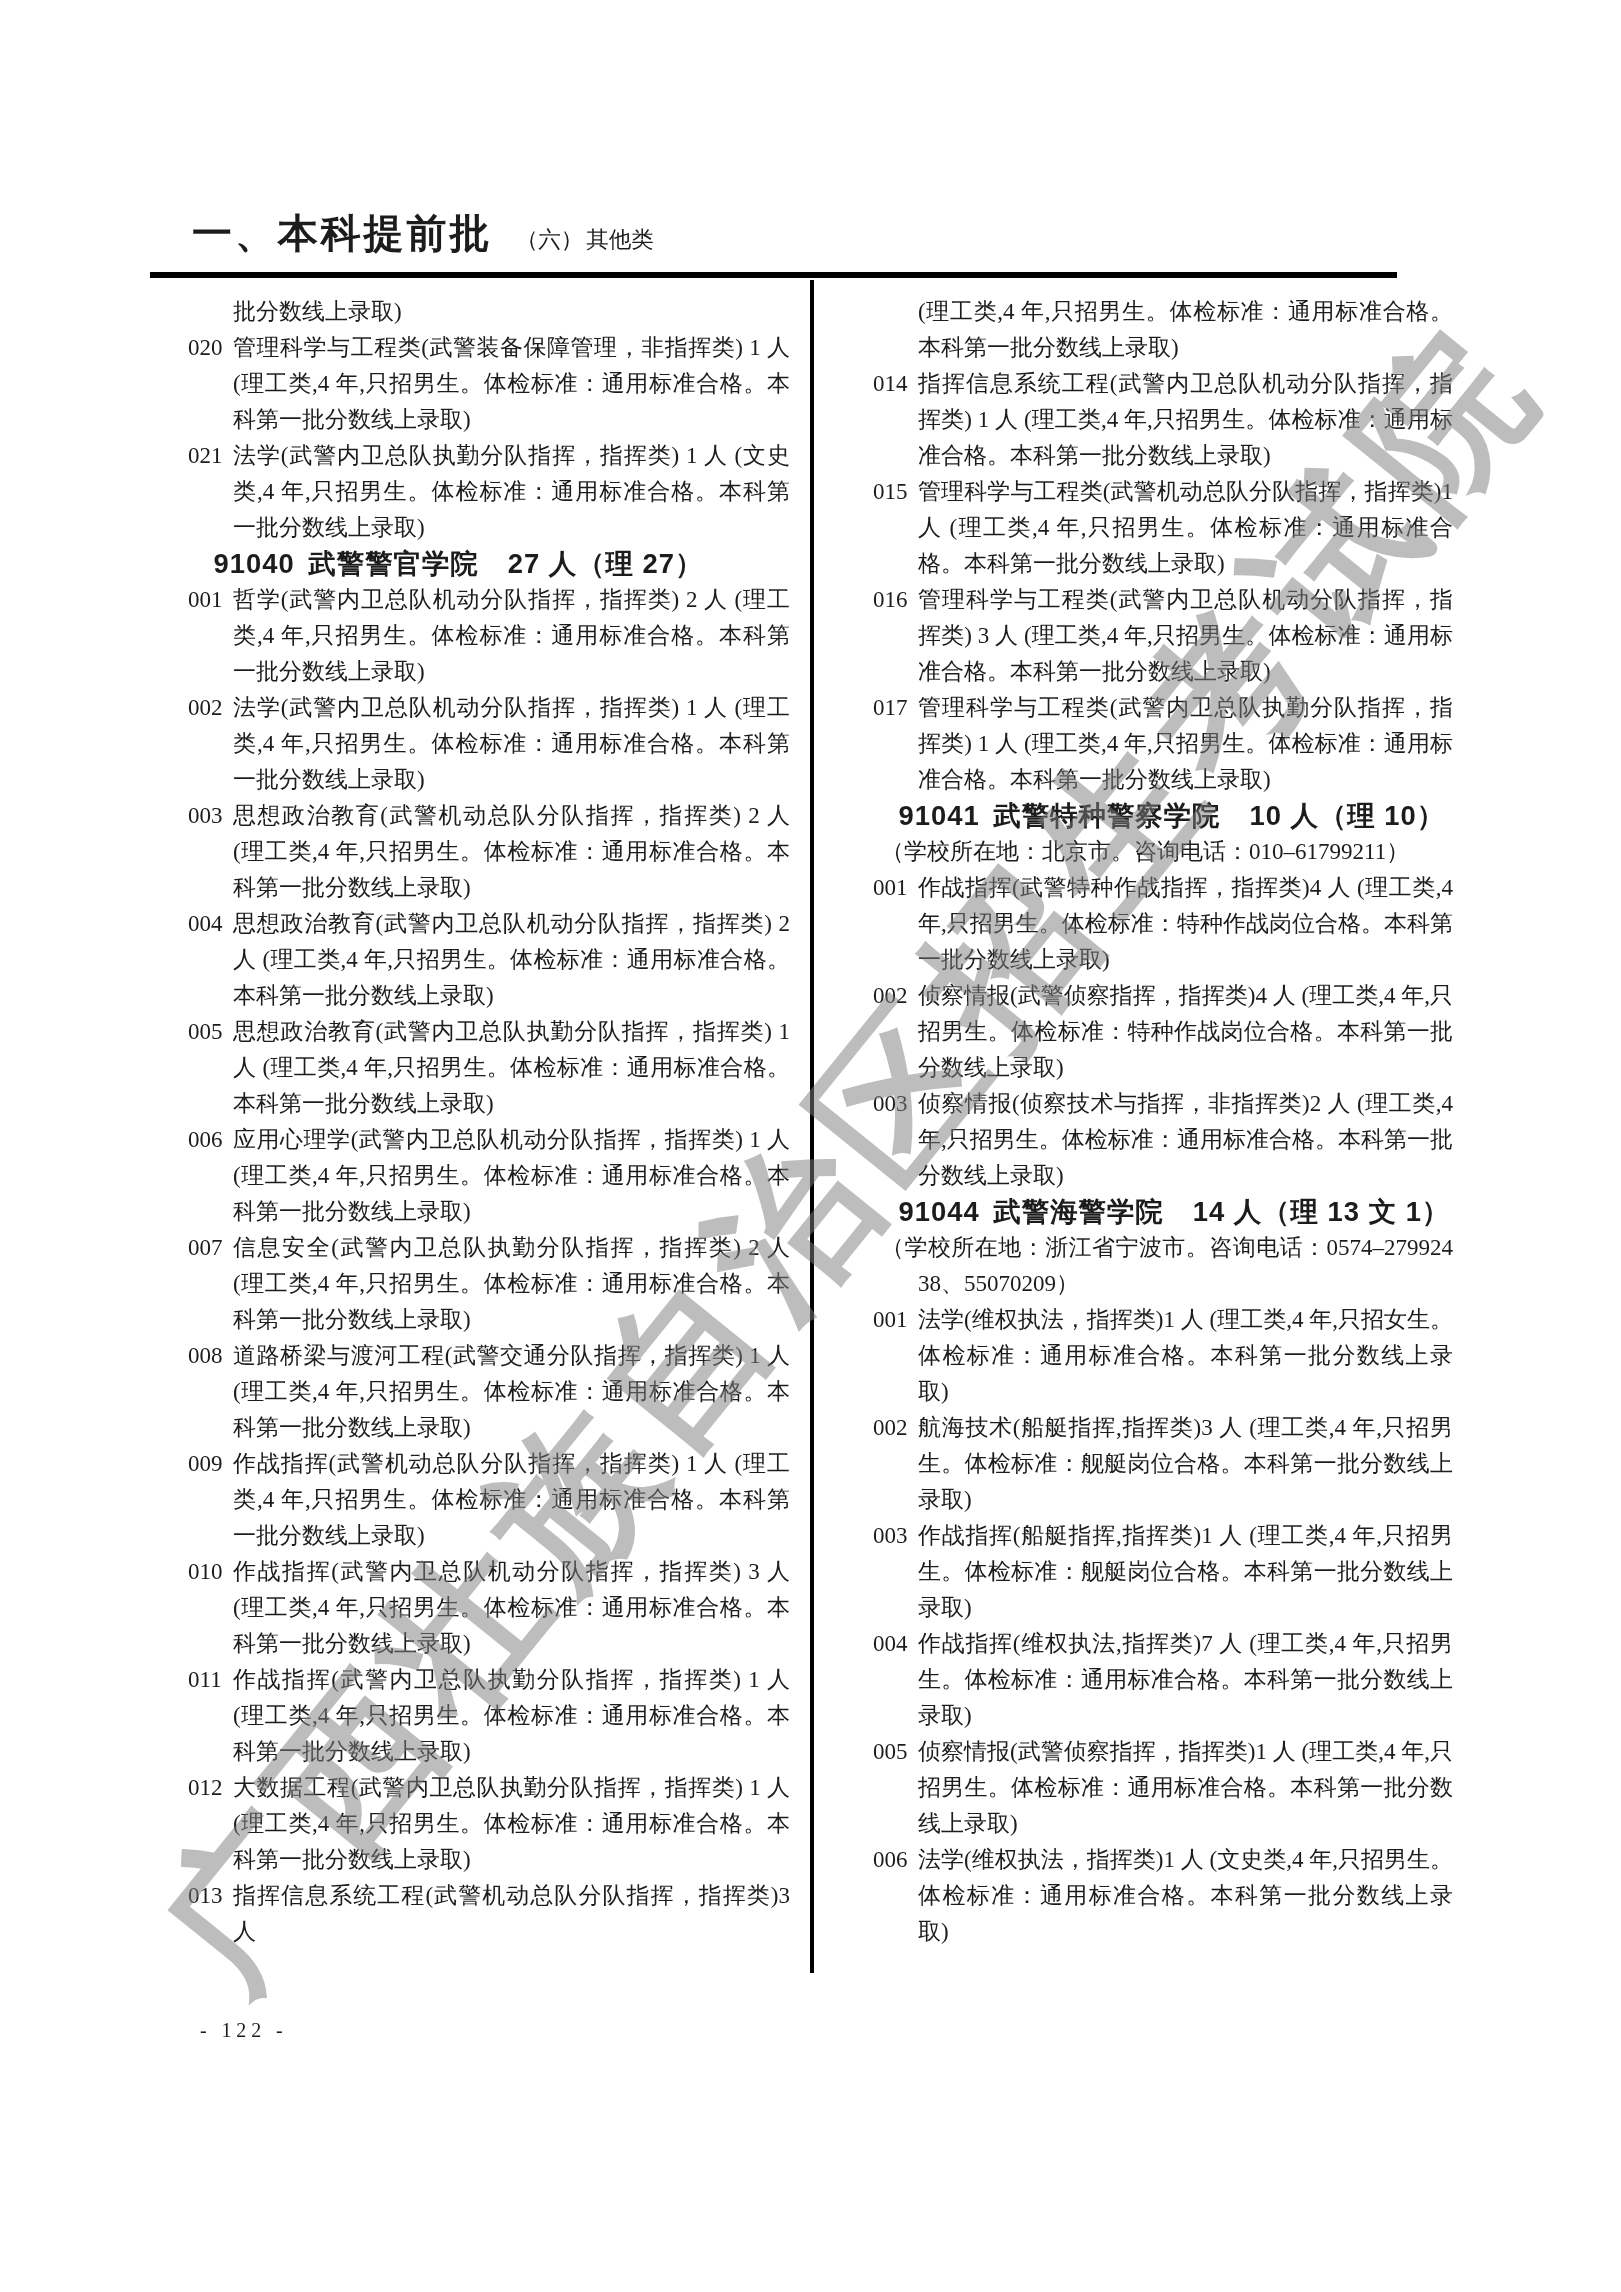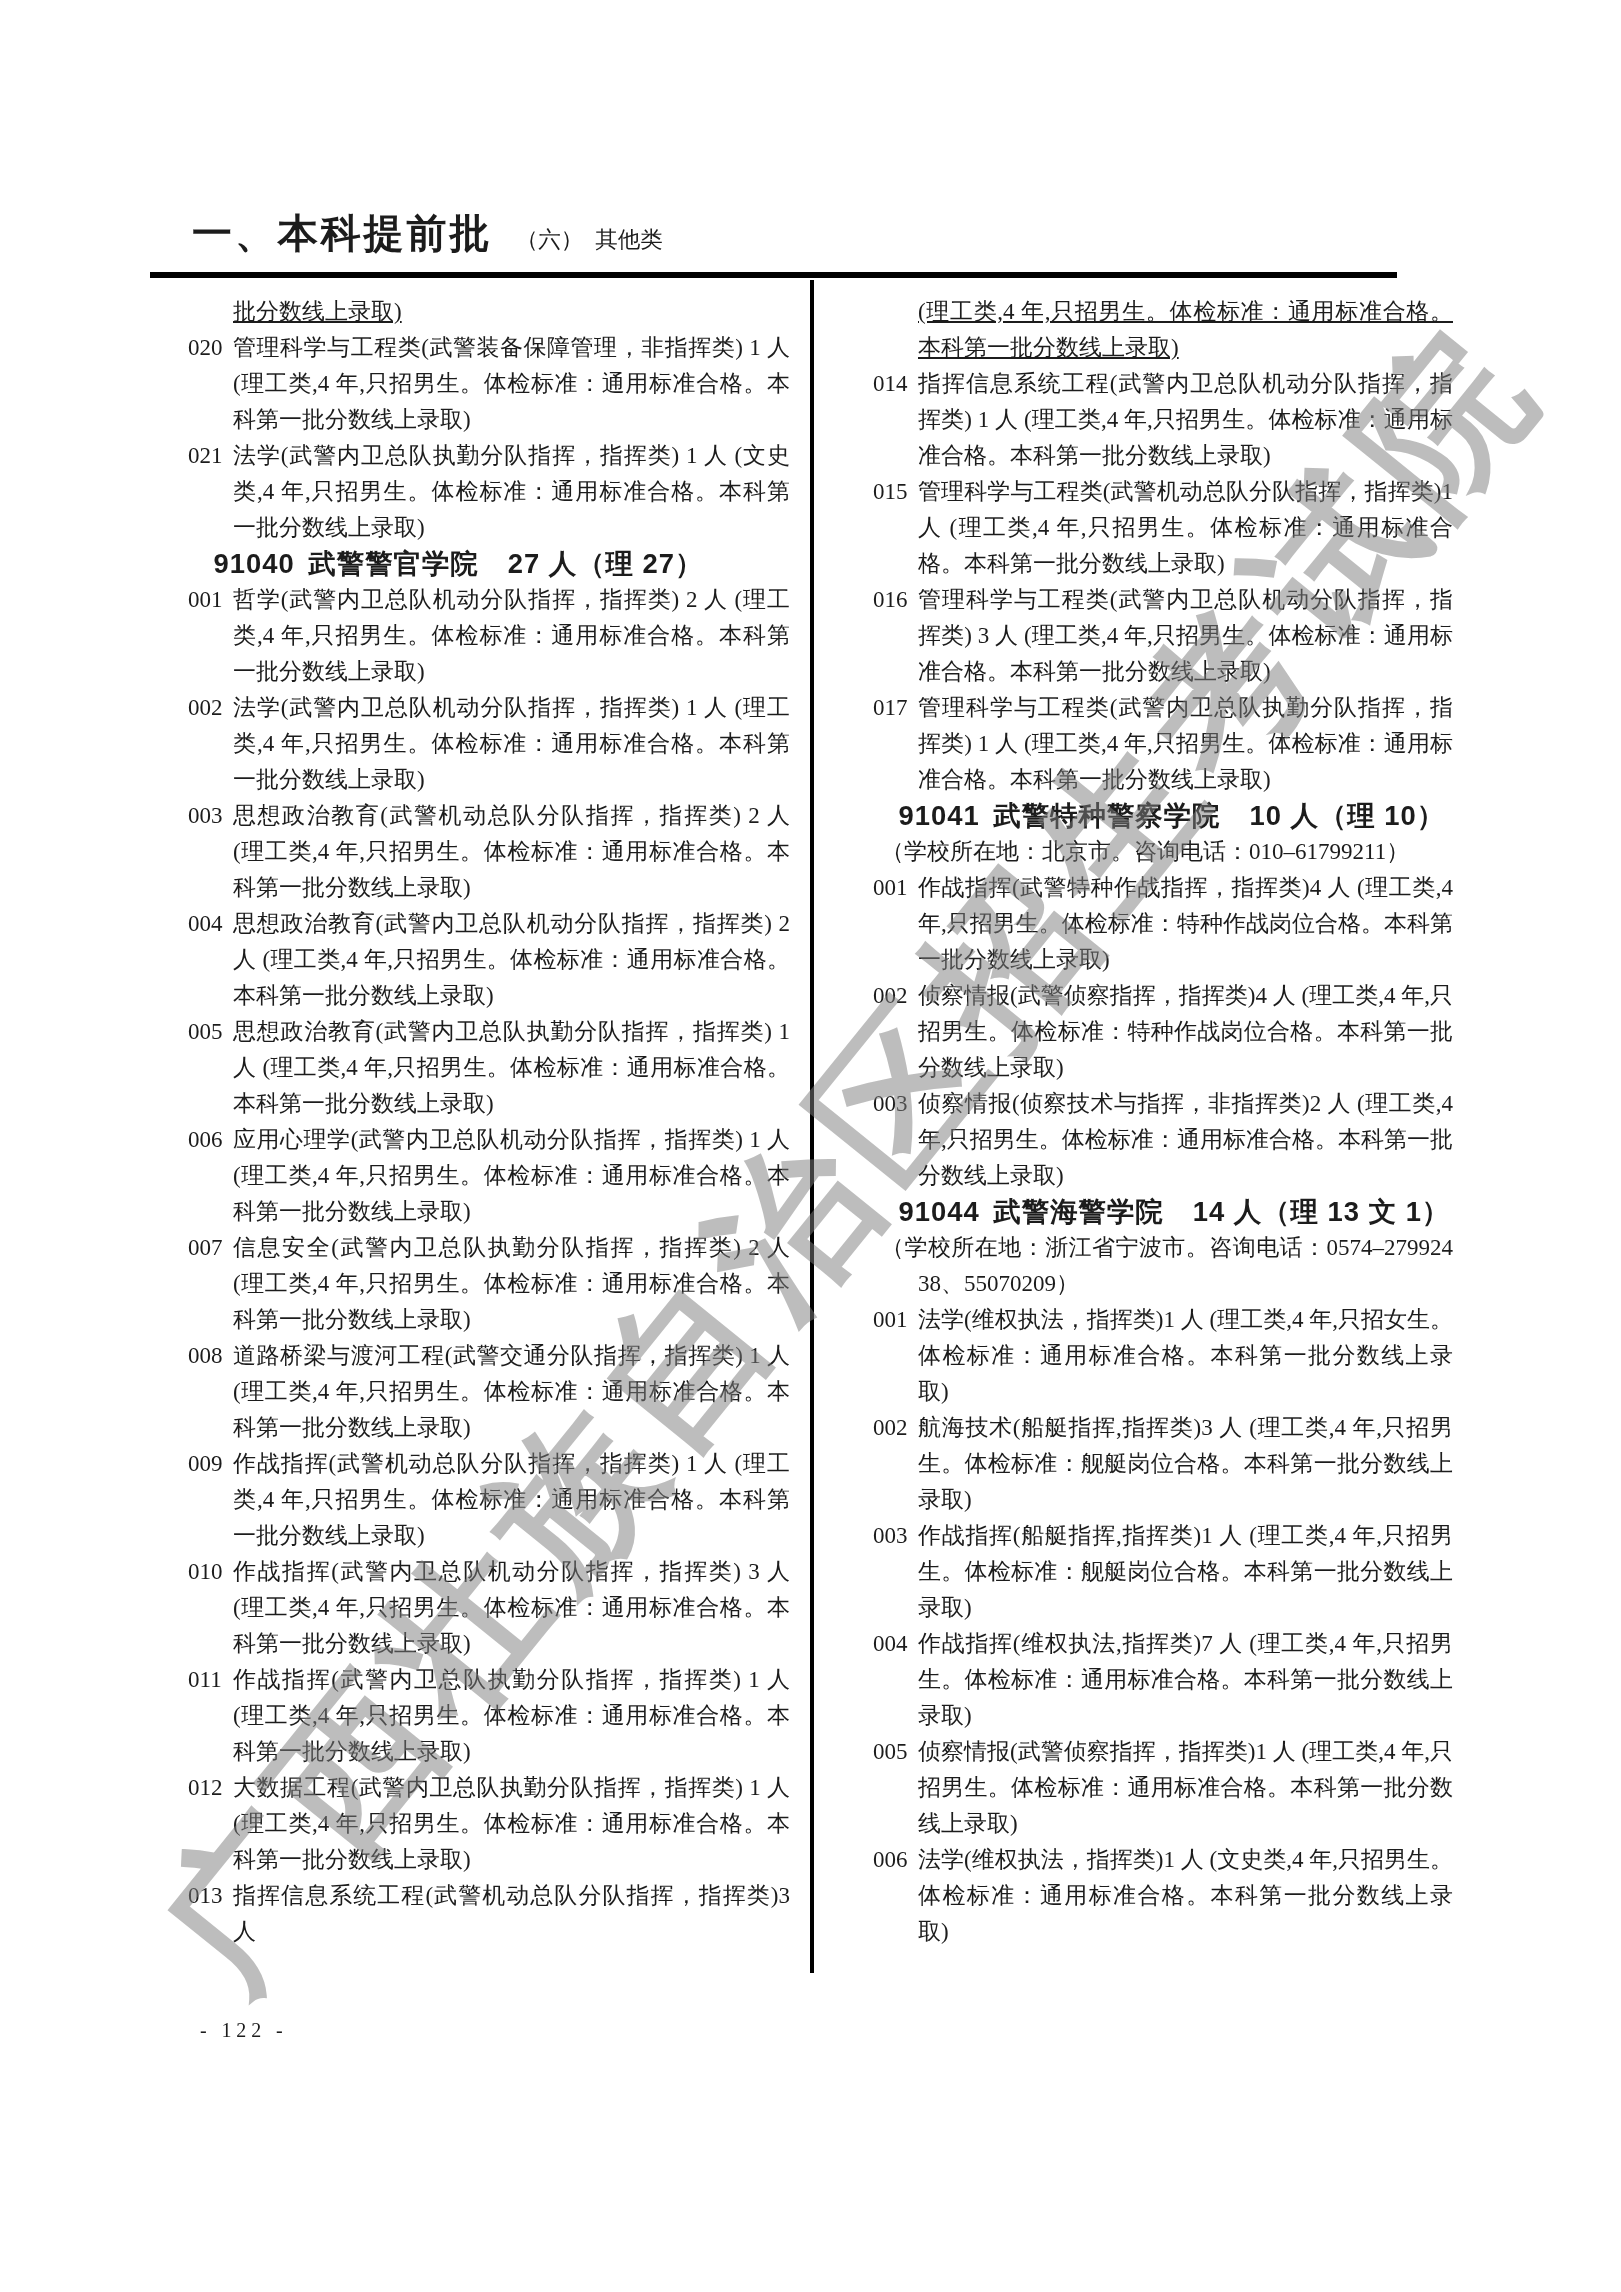--- a/index.html
+++ b/index.html
@@ -14,37 +14,37 @@
   }
   
   .hdr{
     position:absolute;left:192px;top:206px;
     display:flex;align-items:baseline;
     font-family:"Liberation Sans","DejaVu Sans",sans-serif;
     white-space:nowrap;
   }
   .h-title{font-size:40px;font-weight:bold;letter-spacing:2.9px;}
   .h-sub-paren{font-size:22.5px;margin-left:23.5px;}
-  .h-sub{font-size:22.5px;margin-left:12px;}
+  .h-sub{font-size:22.5px;margin-left:3px;}
   .rule{position:absolute;left:150px;top:272px;width:1247px;height:5.9px;background:#000;}
   .divider{position:absolute;left:810px;top:280px;width:3.9px;height:1693px;background:#000;}
 
   
   .col{position:absolute;top:294px;}
   .col-left{left:188px;width:602px;}
   .col-right{left:873px;width:580px;}
   .col p, .col h2{margin:0;}
   .col p{
     font-size:23px;line-height:36px;
     text-align:justify;text-justify:inter-character;
     word-break:break-all;
   }
   .item{position:relative;padding-left:45px;}
   .code{position:absolute;left:0;top:0;}
-  .cont{padding-left:45px;text-decoration:underline;}
+  .cont{padding-left:45px;}
   .school{padding-left:45px;text-indent:-37px;}
   .sec{
     margin-top:36px;
     padding-left:25.5px;
     font-size:27.4px;font-weight:bold;
     font-family:"Liberation Sans","DejaVu Sans",sans-serif;
     white-space:nowrap;letter-spacing:1px;
   }
   .sec .sec-code{margin-right:13.7px;}
   .sec .sec-count{margin-left:29px;}

